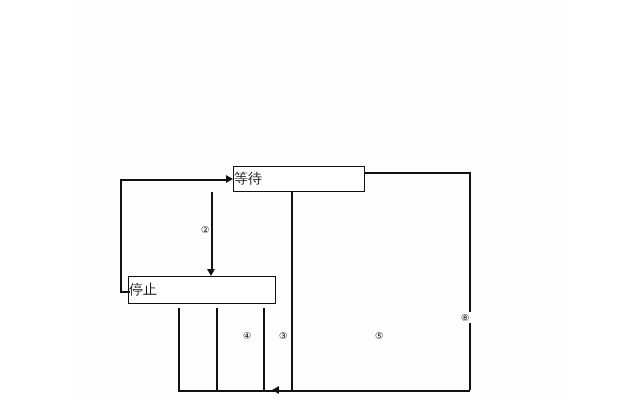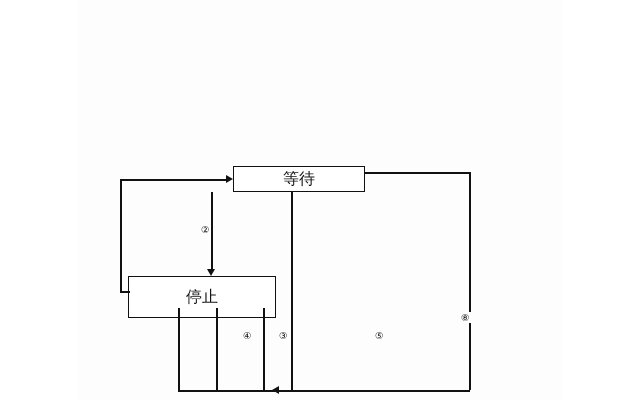--- a/index.html
+++ b/index.html
@@ -59,36 +59,35 @@
     border: 1.5px solid #111;
     background: #ffffff;
     box-sizing: border-box;
   }
   .node-label {
     position: absolute;
     left: 0;
     right: 0;
     top: 50%;
     transform: translateY(-50%);
-    text-align: center;
-    font-size: 16px;
+    font-size: 14px;
     color: #111;
     font-family: "DejaVu Sans", "Liberation Sans", sans-serif;
   }
   #node-zanting {
     left: 155px;
     top: 16px;
     width: 132px;
     height: 26px;
   }
   #node-tingzhi {
     left: 50px;
     top: 126px;
     width: 148px;
-    height: 42px;
+    height: 28px;
   }
   
   .ln {
     position: absolute;
     background: #111;
   }
   .h { height: 1.5px; }
   .v { width: 1.5px; }
   
   .arrow {

